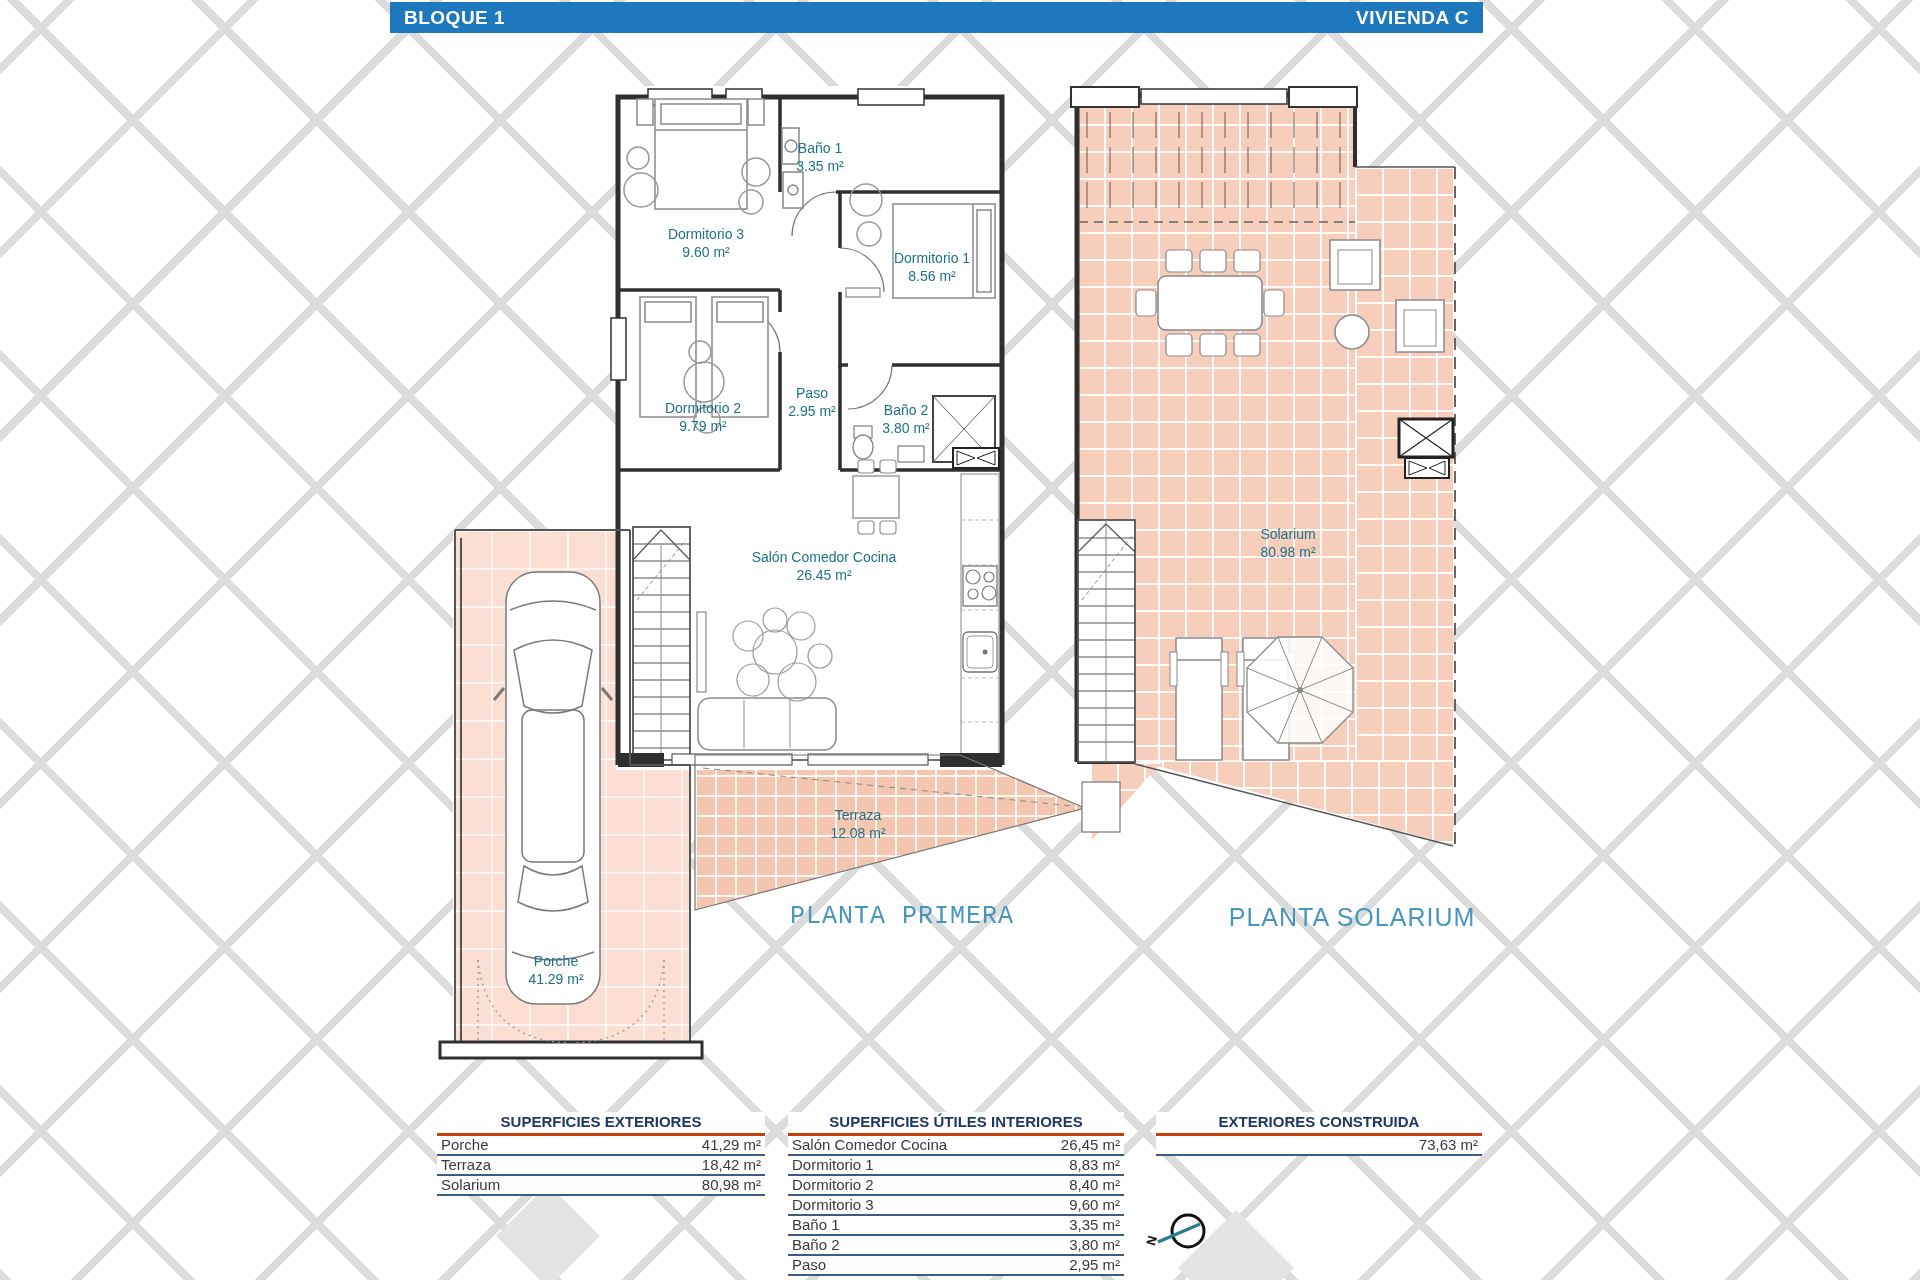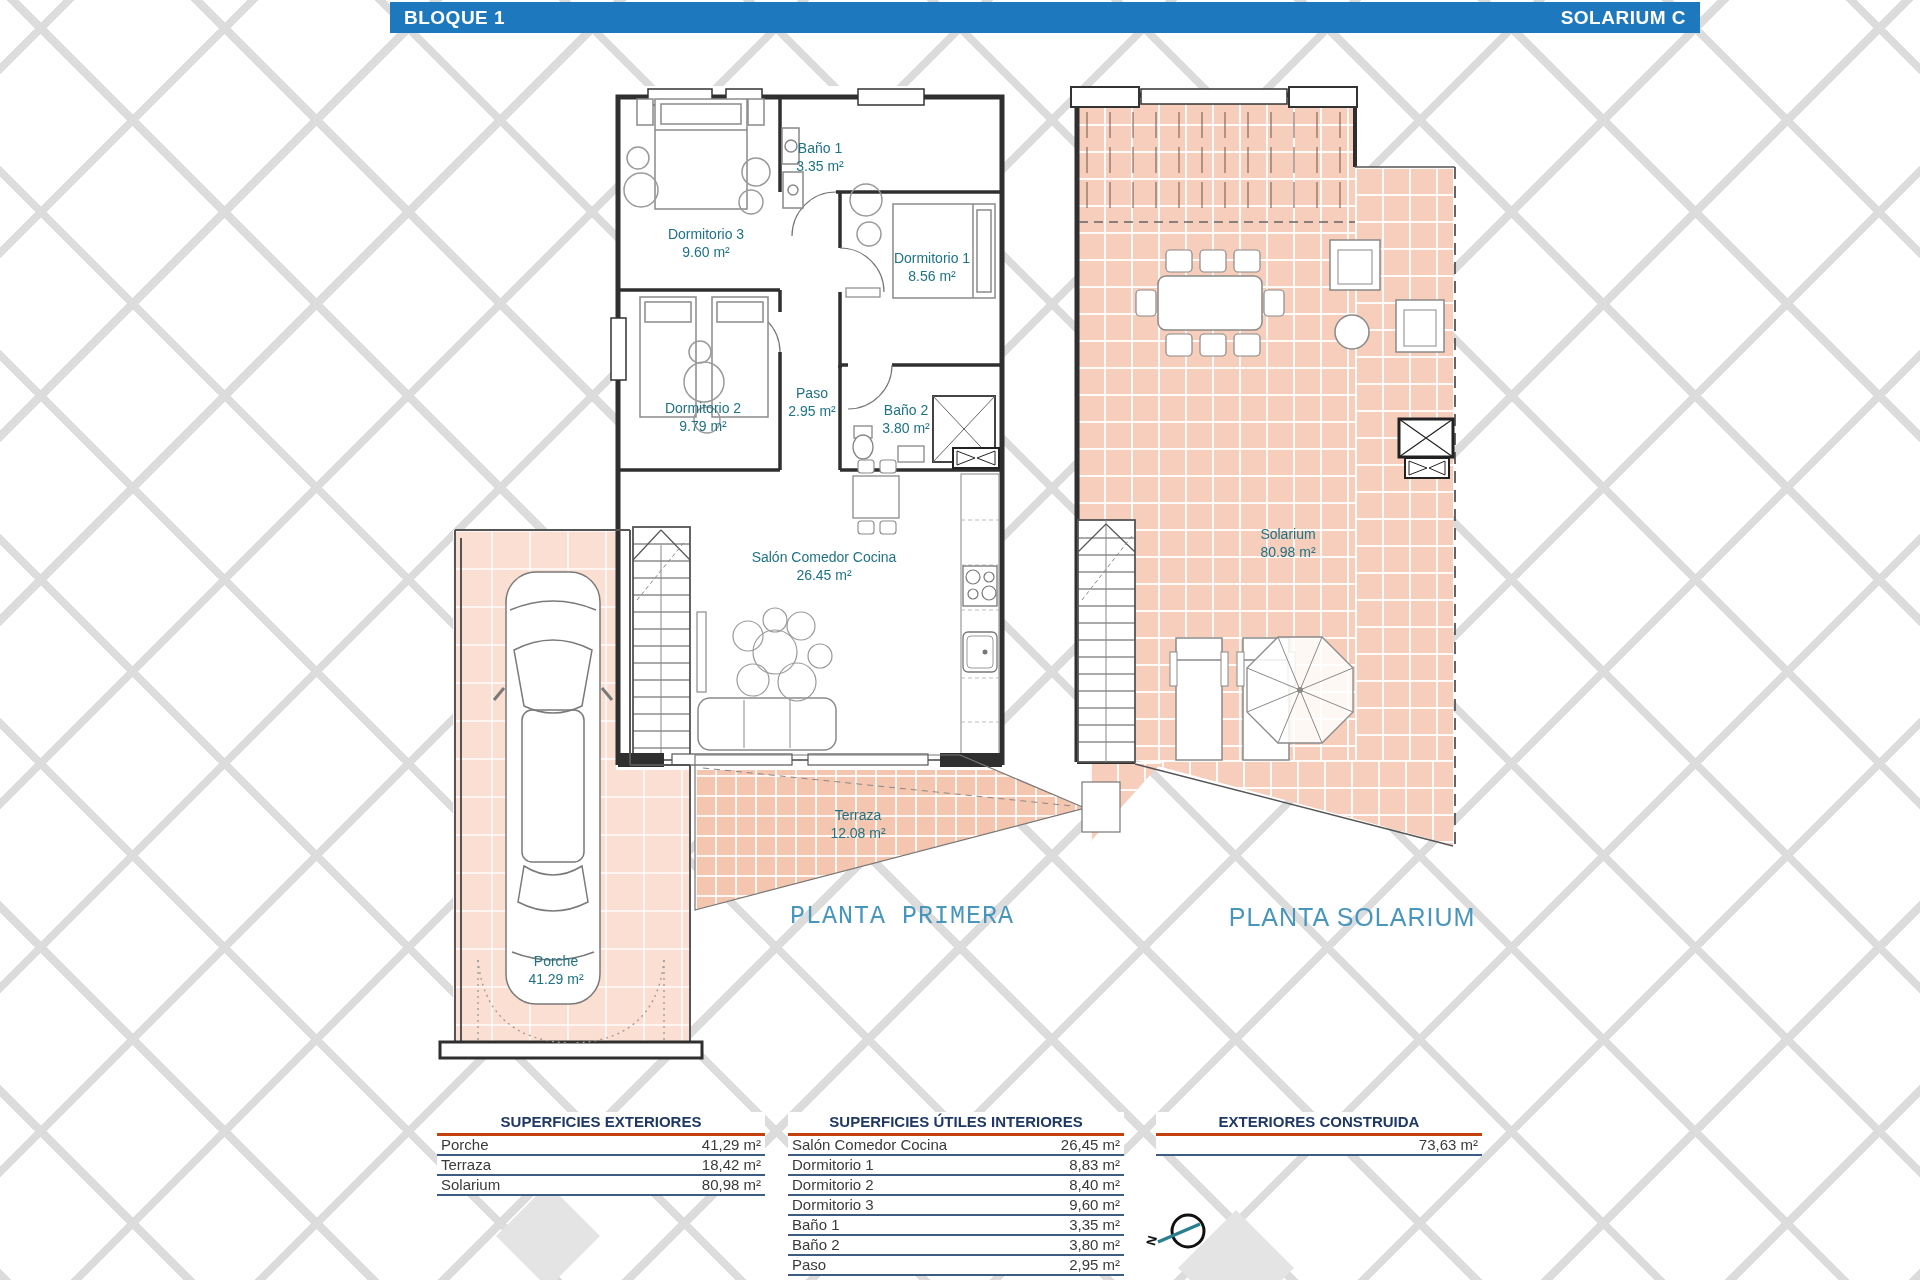--- a/index.html
+++ b/index.html
@@ -2,21 +2,21 @@
 <html><head>
 <meta charset="utf-8">
 <style>
   html,body{margin:0;padding:0;background:#fff;}
   .page{position:relative;width:1920px;height:1280px;overflow:hidden;background:#fff;
         font-family:"Liberation Sans",sans-serif;}
   .lattice{position:absolute;inset:0;
     background-image:
       repeating-linear-gradient(45deg,#dcdcdc 0 8px,transparent 8px 130px),
       repeating-linear-gradient(-45deg,#dcdcdc 0 8px,transparent 8px 130px);}
-  .topbar{position:absolute;left:390px;top:2px;width:1310px;height:31px;background:#1d78be;
+  .topbar{position:absolute;left:390px;top:2px;width:1093px;height:31px;background:#1d78be;
     color:#fff;display:flex;align-items:center;justify-content:space-between;
     padding:0 14px;box-sizing:border-box;font-weight:bold;font-size:19px;letter-spacing:.5px;}
   .tiles-sol{position:absolute;background-color:#f7cdbb;
     background-image:linear-gradient(rgba(255,255,255,.9) 2px,transparent 2px),
                      linear-gradient(90deg,rgba(255,255,255,.9) 2px,transparent 2px);
     background-size:27px 27px;}
   .tiles-ter{position:absolute;background-color:#f5c6af;
     background-image:linear-gradient(rgba(255,255,255,.85) 2px,transparent 2px),
                      linear-gradient(90deg,rgba(255,255,255,.85) 2px,transparent 2px);
     background-size:20px 20px;}
@@ -39,21 +39,21 @@
 </style>
 </head>
 <body>
 
 <div class="page">
 
   <div class="lattice"></div>
 
   <div class="topbar">
     <span>BLOQUE 1</span>
-    <span>SOLARIUM C</span>
+    <span>VIVIENDA C</span>
   </div>
 
   <div class="tiles-por" style="left:453px;top:530px;width:238px;height:522px;
               clip-path:polygon(0 0,177px 0,177px 235px,237px 235px,237px 522px,0 522px);"></div>
   <div class="tiles-ter" style="left:695px;top:755px;width:392px;height:157px;
               clip-path:polygon(0 0,265px 0,390px 53px,0 155px);"></div>
   <div class="tiles-sol" style="left:1077px;top:97px;width:278px;height:663px;"></div>
   <div class="tiles-sol" style="left:1355px;top:167px;width:98px;height:593px;"></div>
   <div class="tiles-sol" style="left:1135px;top:760px;width:318px;height:85px;clip-path:polygon(0 0,100% 0,100% 100%);"></div>
   <div class="tiles-sol" style="left:1090px;top:762px;width:72px;height:80px;clip-path:polygon(0 0,100% 0,0 100%);"></div>

